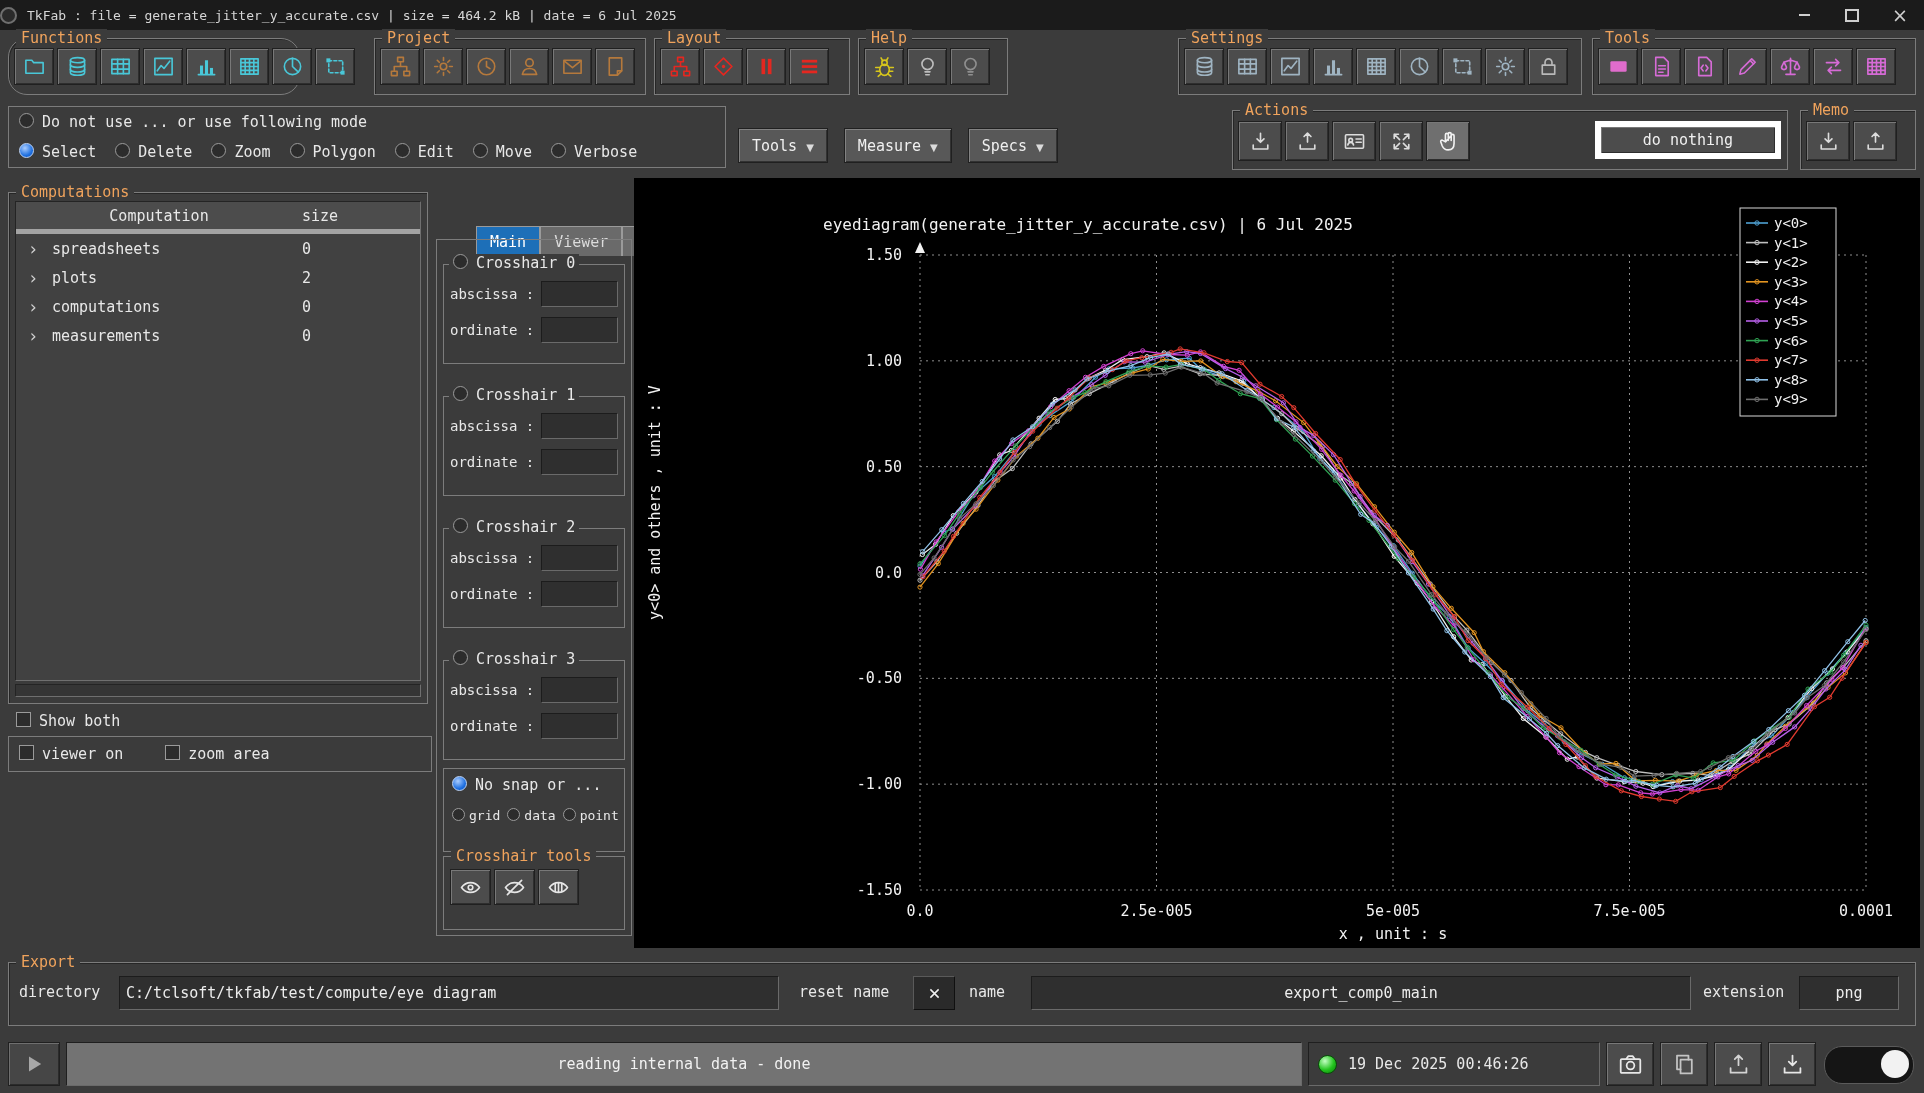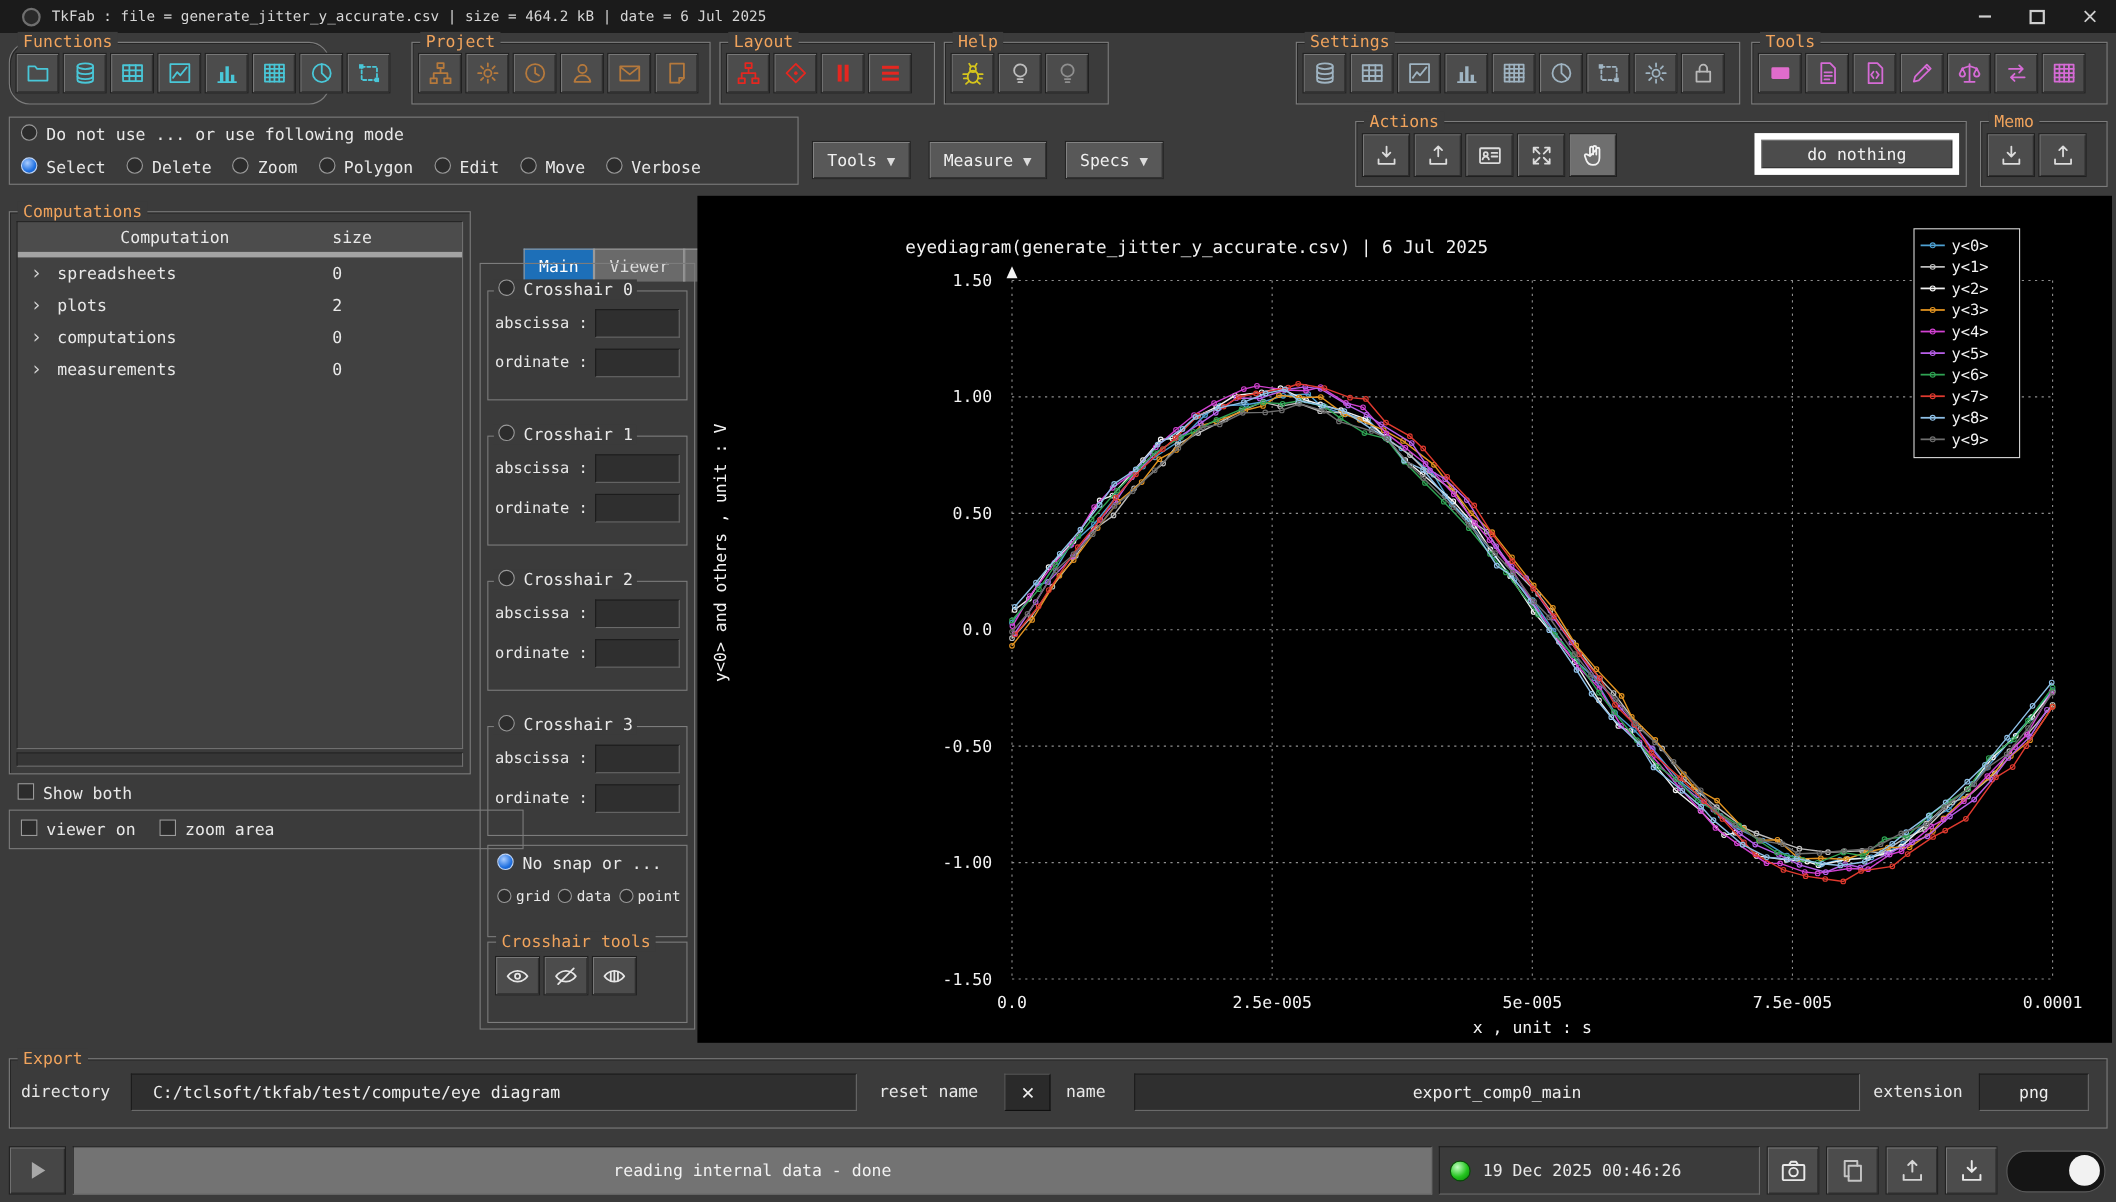--- a/index.html
+++ b/index.html
@@ -1,20 +1,20 @@
 <!DOCTYPE html>
 <html><head>
 <meta charset="utf-8">
 <style>
   html,body{margin:0;padding:0;background:#222;}
   #root{position:relative;width:1924px;height:1093px;background:#3b3b3b;overflow:hidden;
         font-family:"DejaVu Sans Mono",monospace;font-size:15px;color:#e8e8e8;}
   
   .titlebar{position:absolute;left:0;top:0;right:0;height:30px;background:#1b1b1b;display:flex;
-            align-items:center;padding-left:20px;box-sizing:border-box;font-size:13px;color:#d6d6d6;}
+            align-items:center;padding-left:0;box-sizing:border-box;font-size:13px;color:#d6d6d6;}
   .app-dot{width:13px;height:13px;border-radius:50%;border:2px solid #6f6f6f;margin-right:10px;flex:none;background:#2a2a2a;}
   .win-btns{margin-left:auto;display:flex;height:100%;}
   .wbtn{width:48px;height:100%;background:transparent;border:none;color:#cfcfcf;display:flex;
         align-items:center;justify-content:center;cursor:pointer;font-family:inherit;}
   .glyph-min{width:11px;height:2px;background:#cfcfcf;}
   .glyph-max{width:10px;height:9px;border:2px solid #cfcfcf;}
   .glyph-x{font-size:19px;line-height:1;font-family:"DejaVu Sans",sans-serif;}
   
   .lf{position:absolute;border:1px solid #7c7c7c;box-shadow:inset 1px 1px 0 rgba(0,0,0,.35);box-sizing:border-box;}
   .lf-label{position:absolute;top:-10px;left:7px;background:#3b3b3b;padding:0 5px;color:#f0a35c;
@@ -57,22 +57,22 @@
   .list-header{display:flex;height:27px;align-items:center;background:#4c4c4c;border-bottom:5px solid #a3a3a3;}
   .list-header .h-name{flex:1;text-align:center;}
   .list-header .h-size{width:118px;text-align:left;}
   .comp-row{display:flex;align-items:center;height:29px;padding-left:12px;cursor:pointer;}
   .comp-row .chev{width:24px;color:#d0d0d0;font-size:17px;}
   .comp-row .nm{flex:1;text-align:left;}
   .comp-row .sz{width:118px;text-align:left;}
   .hscroll{position:absolute;left:6px;right:6px;bottom:6px;height:11px;background:#353535;
            border:1px solid;border-color:#242424 #6f6f6f #6f6f6f #242424;}
   .show-both{position:absolute;left:16px;top:712px;}
-  .viewer-frame{position:absolute;left:8px;top:736px;width:468px;height:36px;border:1px solid #7c7c7c;
-                box-sizing:border-box;display:flex;align-items:center;gap:22px;padding:0 10px;}
+  .viewer-frame{position:absolute;left:8px;top:736px;width:424px;height:36px;border:1px solid #7c7c7c;
+                box-sizing:border-box;display:flex;align-items:center;gap:42px;padding:0 10px;}
   
   .tabs{position:absolute;left:436px;top:226px;display:flex;margin-left:40px;}
   .tab{height:29px;padding:0 13px;display:flex;align-items:center;background:#6a6a6a;color:#dcdcdc;
        border:1px solid #9a9a9a;border-bottom:none;cursor:pointer;}
   .tab.active{background:#1d6fb8;color:#ffffff;}
   .panel{position:absolute;left:436px;top:239px;width:196px;height:697px;border:1px solid #7c7c7c;box-sizing:border-box;}
   .ch-group{position:absolute;left:6px;width:182px;height:100px;border:1px solid #7c7c7c;box-sizing:border-box;}
   .grp-label{position:absolute;top:-11px;left:5px;background:#3b3b3b;padding:0 4px;}
   .ch-row{position:absolute;left:6px;right:6px;display:flex;align-items:center;gap:5px;}
   .ch-row .fl{width:86px;font-size:14px;flex:none;}
@@ -91,21 +91,21 @@
   #plot-svg{width:100%;height:100%;display:block;}
   .grid{stroke:#8e8e8e;stroke-width:1;stroke-dasharray:2 4;}
   .tick{font:15px "DejaVu Sans Mono",monospace;fill:#f2f2f2;}
   .ptitle{font:16px "DejaVu Sans Mono",monospace;fill:#f2f2f2;}
   .ltxt{font:14px "DejaVu Sans Mono",monospace;fill:#f2f2f2;}
   
   .g-export{left:8px;top:962px;width:1908px;height:64px;}
   .exp-label{position:absolute;top:20px;white-space:nowrap;}
   .tinput{position:absolute;top:13px;height:34px;background:#2f2f2f;border:1px solid;
           border-color:#1c1c1c #6a6a6a #6a6a6a #1c1c1c;color:#ededed;
-          font:15px "DejaVu Sans Mono",monospace;padding:0 19px;box-sizing:border-box;}
+          font:15px "DejaVu Sans Mono",monospace;padding:0 6px;box-sizing:border-box;}
   .center{text-align:center;}
   .xbtn{position:absolute;left:904px;top:13px;width:42px;height:34px;background:#2a2a2a;border:1px solid;
         border-color:#5a5a5a #101010 #101010 #5a5a5a;color:#f0f0f0;display:flex;align-items:center;
         justify-content:center;cursor:pointer;}
   .xbtn svg{width:15px;height:15px;stroke:currentColor;fill:none;}
   
   .play-btn{position:absolute;left:8px;top:1042px;width:52px;height:44px;background:#464646;border:1px solid #202020;
             box-shadow:inset 1px 1px 0 #6f6f6f, inset -1px -1px 0 #2b2b2b;color:#a8a8a8;display:flex;
             align-items:center;justify-content:center;cursor:pointer;}
   .play-btn svg{width:24px;height:24px;stroke:currentColor;fill:none;stroke-width:1.7;}

